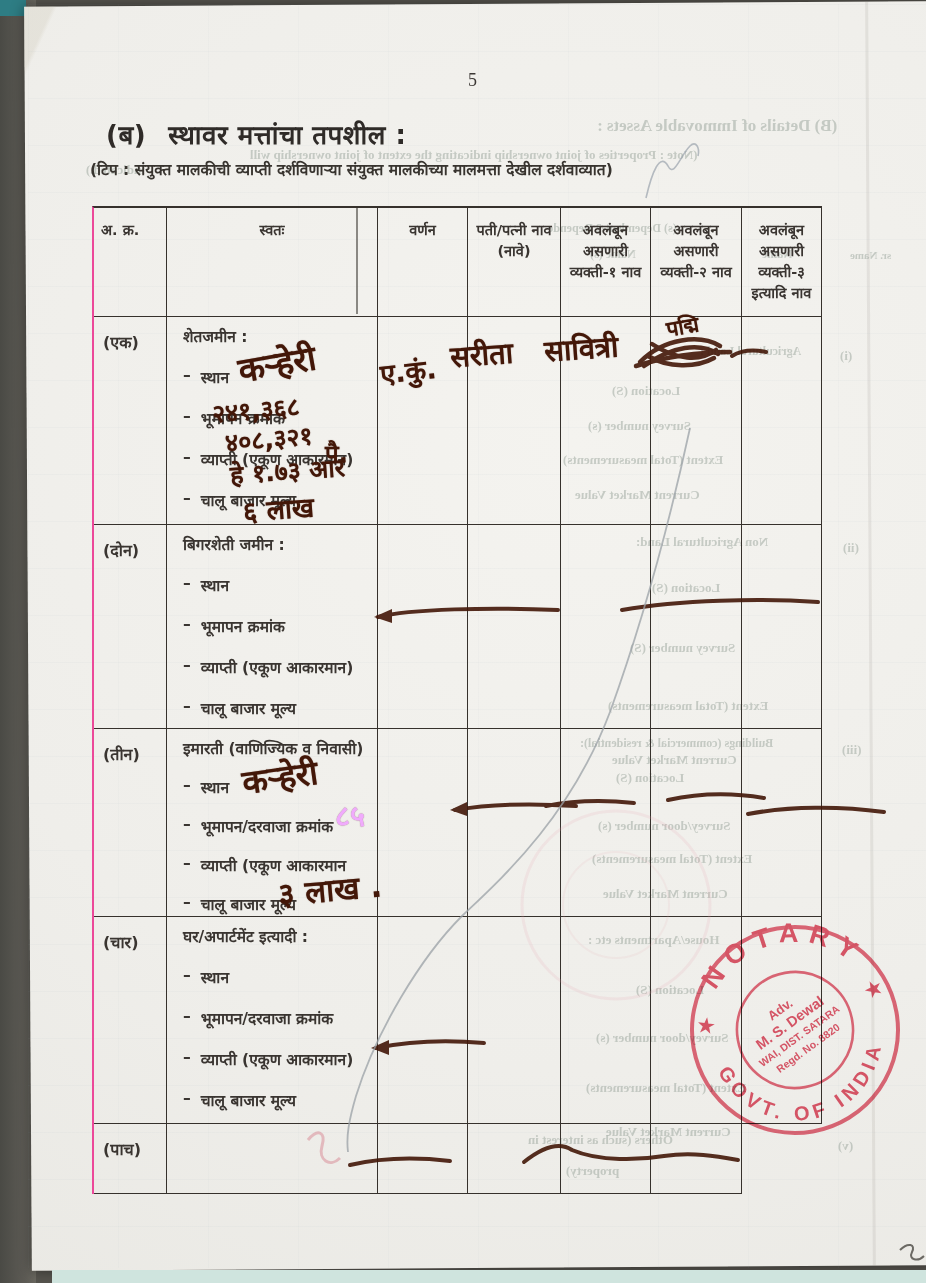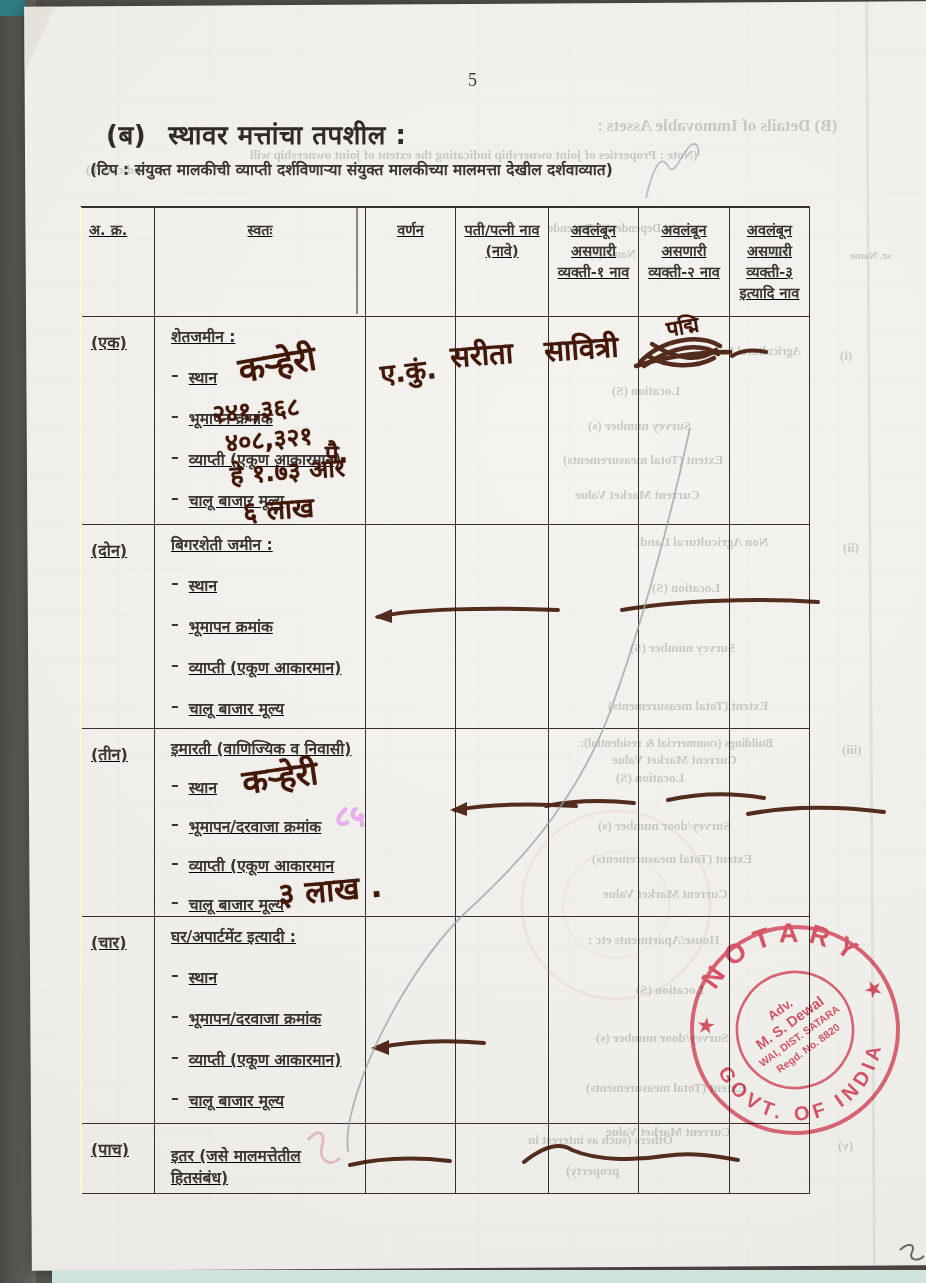--- a/index.html
+++ b/index.html
@@ -34,24 +34,24 @@
       letter-spacing:.5px;}
   .heading .idx{margin-right:22px;}
   .note-line{position:absolute;left:90px;top:158px;width:700px;font-size:15.5px;color:#38342f;
       font-weight:600;}
 
   
   .bleed{position:absolute;transform:scaleX(-1);color:#99a49b;opacity:.5;white-space:nowrap;
       font-family:"Liberation Serif",serif;font-weight:700;filter:blur(.4px);}
 
   
-  .ftable{position:absolute;left:80px;top:206px;width:728px;height:986px;
+  .ftable{position:absolute;left:92px;top:206px;width:728px;height:986px;
       display:grid;grid-template-columns:73px 211px 90px 93px 90px 91px 80px;
       grid-template-rows:109px 208px 204px 188px 207px 70px;
-      border-top:2px solid #36312c;border-left:2px solid #fef9c3;text-decoration:underline;}
+      border-top:2px solid #36312c;border-left:2px solid #ec4899;}
   .cell{border-right:1.8px solid #36312c;border-bottom:1.8px solid #36312c;
       color:#3a3531;overflow:hidden;position:relative;}
   .hcell{font-size:14.5px;text-align:center;padding-top:12px;line-height:1.45;font-weight:600;}
   .hcell.first{text-align:left;padding-left:7px;}
   .ncell{font-size:16px;padding:14px 0 0 9px;font-weight:600;}
   .dcell{font-size:15.5px;padding:8px 4px 0 16px;font-weight:600;}
   .dtitle{margin-bottom:6px;}
   .ditem{margin-top:19px;white-space:nowrap;}
   .row-2 .ditem{margin-top:17px;}
   .row-4 .dtitle{margin-top:12px;}
@@ -176,23 +176,20 @@
       <div class="ditem"><span class="dd">–</span><span>व्याप्ती (एकूण आकारमान)</span></div>
       <div class="ditem"><span class="dd">–</span><span>चालू बाजार मूल्य</span></div>
     </div>
     <div class="cell"></div>
     <div class="cell"></div>
     <div class="cell"></div>
     <div class="cell"></div>
     <div class="cell"></div>
 
     <div class="cell ncell">(पाच)</div>
-    <div class="cell dcell row-4">
-      <div class="dtitle">इतर (जसे मालमत्तेतील हितसंबंध)</div>
-    </div>
     <div class="cell"></div>
     <div class="cell"></div>
     <div class="cell"></div>
     <div class="cell"></div>
     <div class="cell"></div>
   </div>
 
   <div id="hw-layer">
       <div class="hw" style="left: 238px; top: 340px; font-size: 34px; transform: rotate(-10deg); color: rgb(67, 23, 8);">कऱ्हेरी</div>
       <div class="hw" style="left: 212px; top: 392px; font-size: 25px; transform: rotate(-5deg); color: rgb(67, 23, 8);">२४१,३६८</div>

